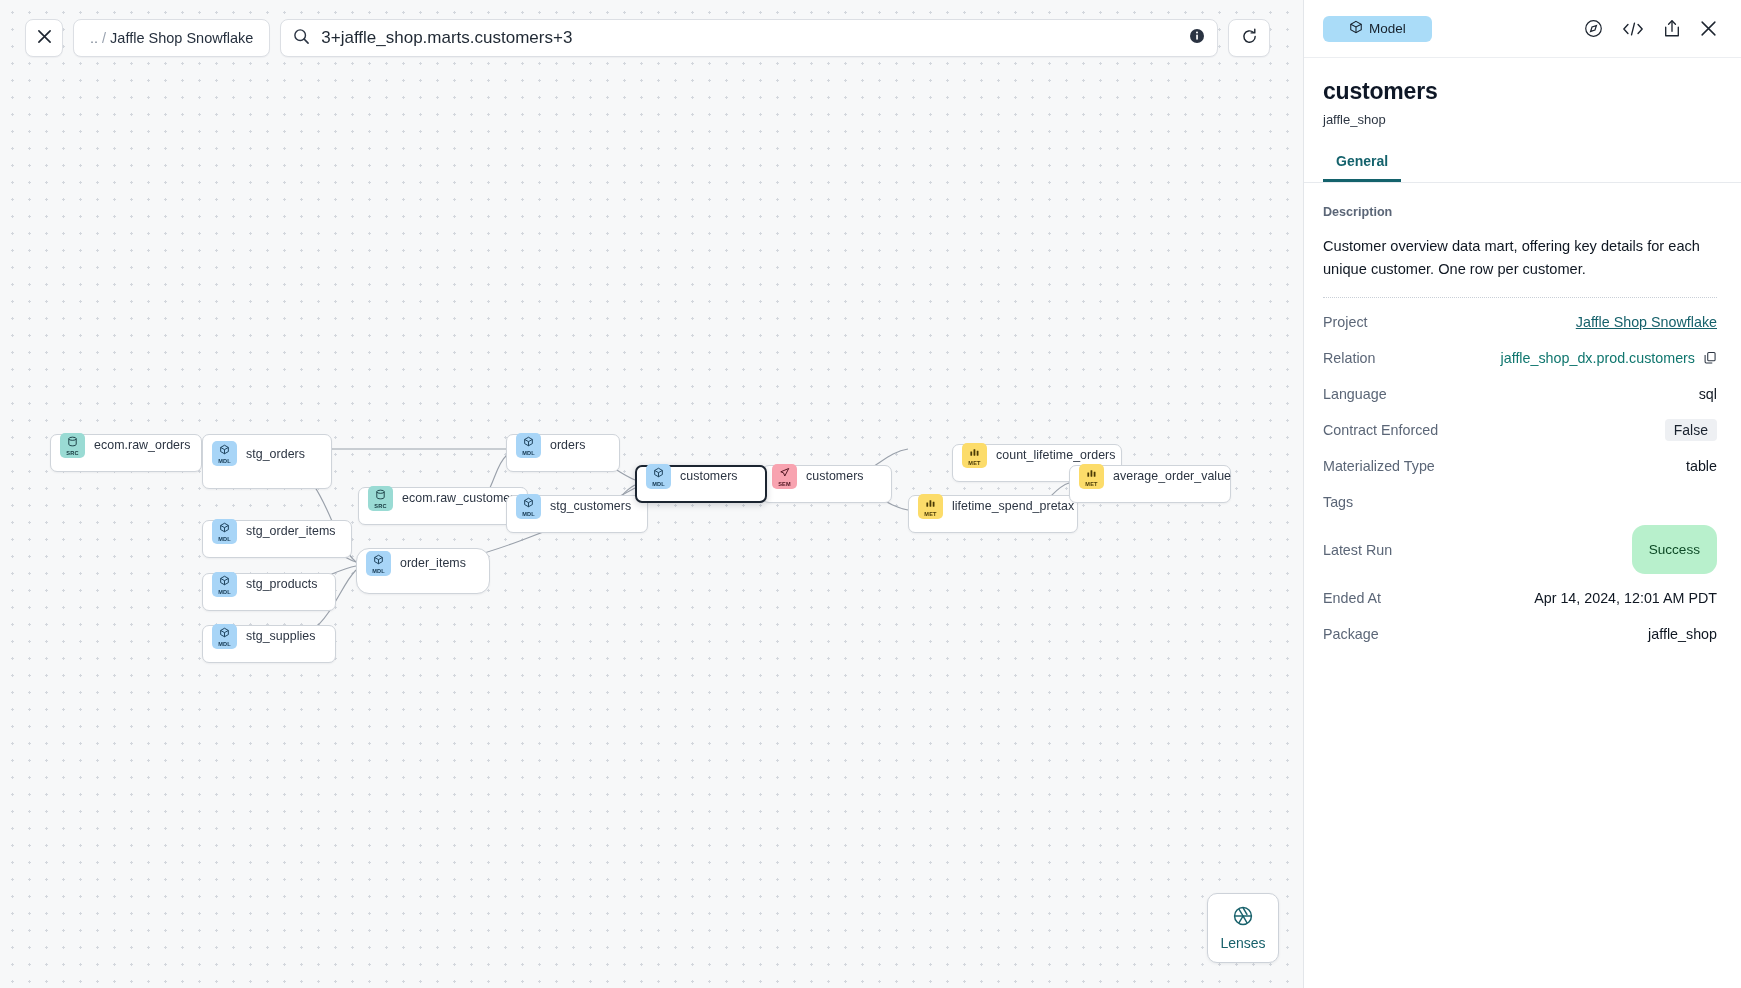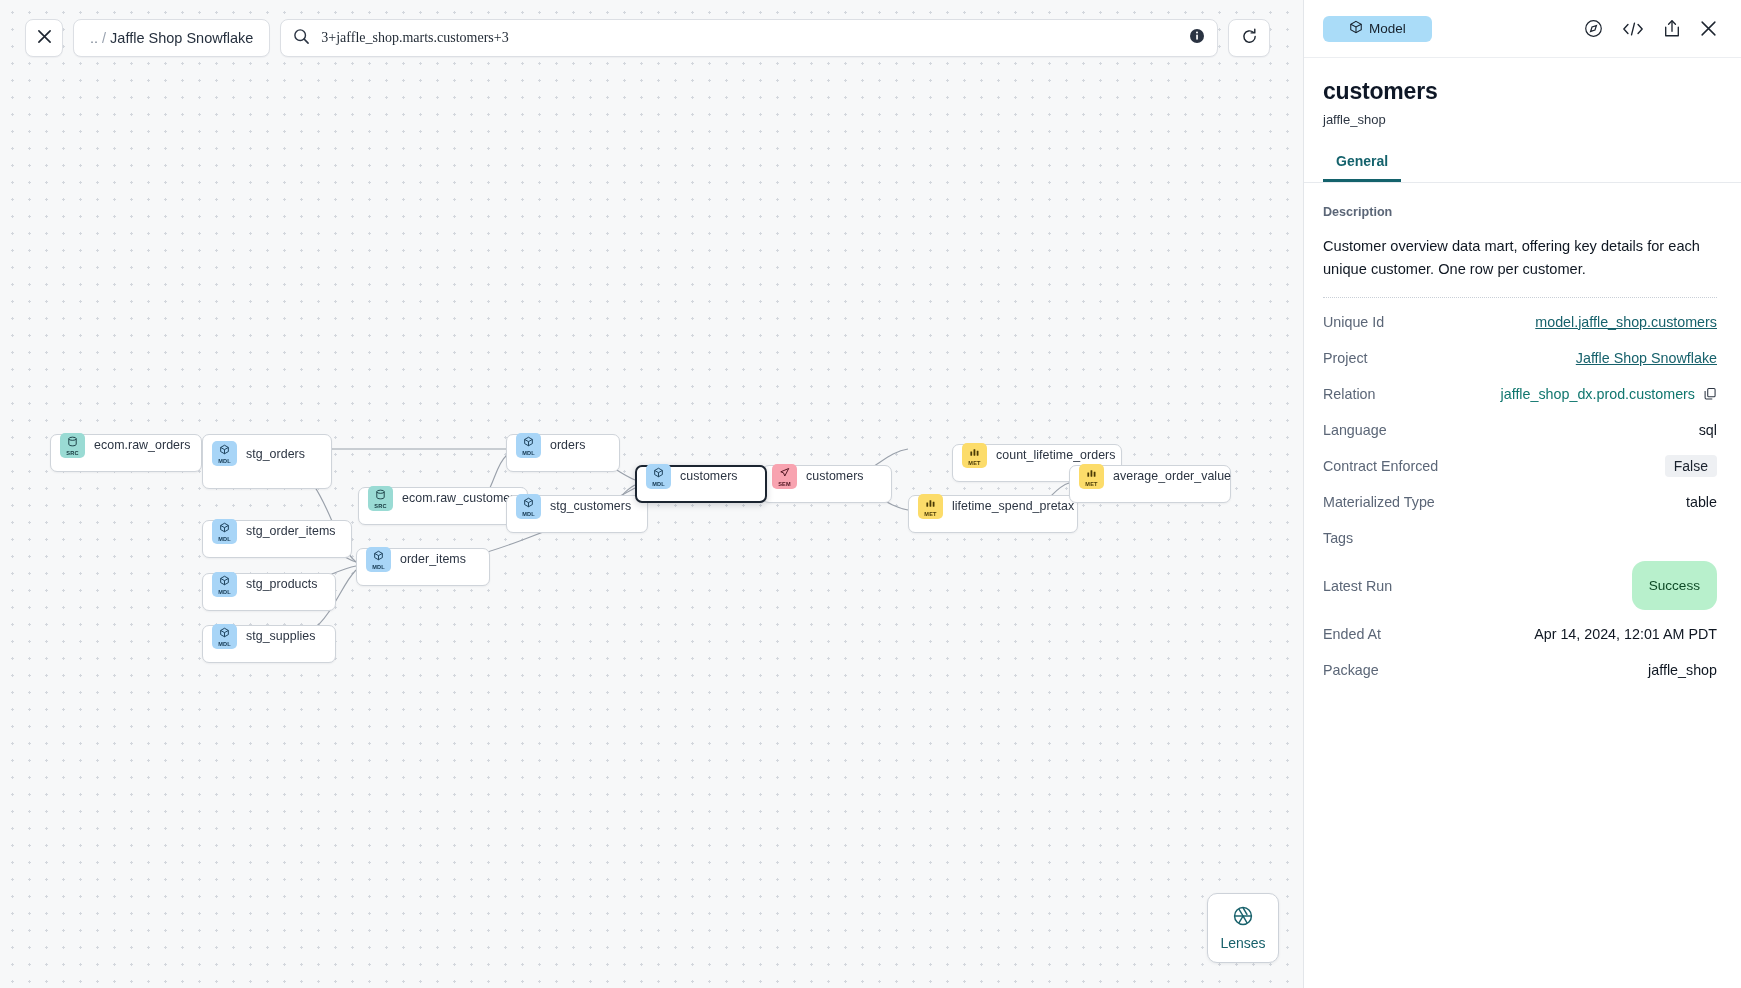--- a/index.html
+++ b/index.html
@@ -32,22 +32,22 @@
   .tb-close { width: 38px; cursor: pointer; }
   .tb-close svg { width: 15px; height: 15px; }
   .tb-crumb { padding: 0 16px; font-size: 14.5px; color: #26303e; cursor: pointer; white-space: nowrap; }
   .tb-crumb .dots { color: #7b8594; }
   .tb-crumb .sep { color: #9aa3b0; margin: 0 4px; }
   .tb-search {
     width: 938px; padding: 0 12px 0 12px; display: flex; align-items: center; gap: 11px; cursor: text;
   }
   .tb-search .magnifier { flex: 0 0 auto; }
   .tb-search input {
-    border: 0; outline: 0; flex: 1 1 auto; font-size: 14px; color: #1f2833;
-    font-family: Liberation Serif, serif; background: transparent;
+    border: 0; outline: 0; flex: 1 1 auto; font-size: 17px; color: #1f2833;
+    font-family: Liberation Sans, sans-serif; background: transparent;
   }
   .info-dot { flex: 0 0 auto; cursor: pointer; }
   .tb-refresh { width: 42px; cursor: pointer; }
   .edges { position: absolute; inset: 0; width: 1303px; height: 988px; }
   .edges path { fill: none; stroke: #9aa1ab; stroke-width: 1.15px; }
 
   .node {
     position: absolute; background: #ffffff; border: 1px solid #cfd4da; border-radius: 7px;
     display: flex; align-items: center; gap: 9px; padding: 0 13px 16px 9px;
     box-shadow: 0 1px 2px rgba(16,24,40,.05); cursor: pointer; z-index: 5;
@@ -231,21 +231,21 @@
         <div class="node" style="left: 358px; top: 487px; width: 170px; height: 38px;">
           <span class="badge src">
             <span class="gl"><svg width="11" height="11" viewBox="0 0 16 16" fill="none" stroke="currentColor" stroke-width="1.3">
                 <ellipse cx="8" cy="4" rx="5.4" ry="2.3"></ellipse>
                 <path d="M2.6,4 L2.6,12 C2.6,13.3 5,14.3 8,14.3 C11,14.3 13.4,13.3 13.4,12 L13.4,4"></path>
               </svg></span>
             <span class="bt">SRC</span>
           </span>
           <span class="node-label">ecom.raw_customers</span>
         </div>
-        <div class="node" style="left: 356px; top: 548px; width: 134px; height: 38px;">
+        <div class="node" style="left: 356px; top: 548px; width: 134px; height: 46px; border-radius: 13px;">
           <span class="badge mdl">
             <span class="gl"><svg width="11" height="11" viewBox="0 0 16 16" fill="none" stroke="currentColor" stroke-width="1.3">
                 <path d="M8,1.8 L13.6,5 L13.6,11 L8,14.2 L2.4,11 L2.4,5 Z"></path>
                 <path d="M2.4,5 L8,8.2 L13.6,5"></path>
                 <path d="M8,8.2 L8,14.2"></path>
               </svg></span>
             <span class="bt">MDL</span>
           </span>
           <span class="node-label">order_items</span>
         </div>
@@ -393,26 +393,20 @@
     <div class="tabs">
       <div class="tab">General</div>
     </div>
 
     <div class="panel-body">
       <div class="sec-label">Description</div>
       <div class="desc">Customer overview data mart, offering key details for each unique customer. One row per customer.</div>
       <div class="divider"></div>
       <div id="props-layer">
           <div class="row">
-            <span class="k">Unique Id</span>
-            <span class="v-wrap">
-              <span class="v link">model.jaffle_shop.customers</span>
-            </span>
-          </div>
-          <div class="row">
             <span class="k">Project</span>
             <span class="v-wrap">
               <span class="v link">Jaffle Shop Snowflake</span>
             </span>
           </div>
           <div class="row">
             <span class="k">Relation</span>
             <span class="v-wrap">
               <span class="v teal">jaffle_shop_dx.prod.customers</span>
               <span class="copy-ic">

